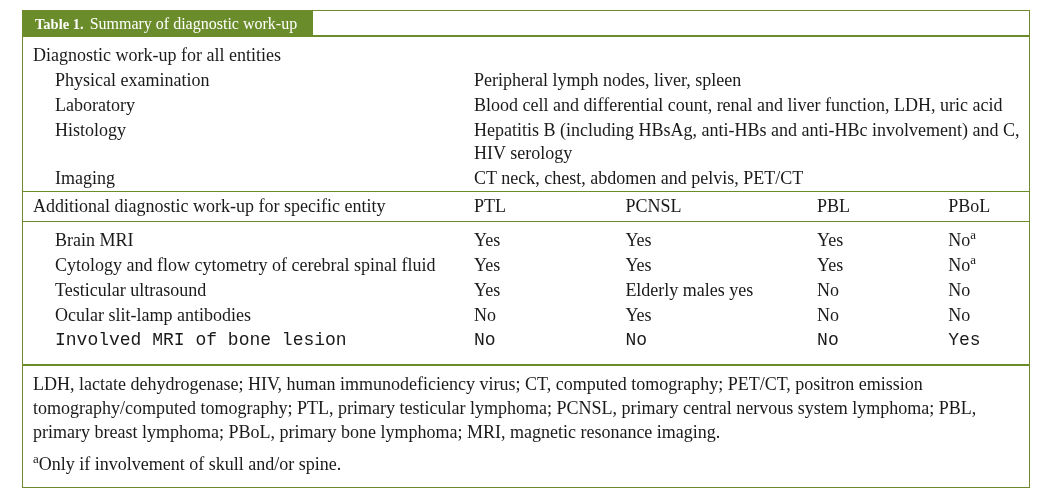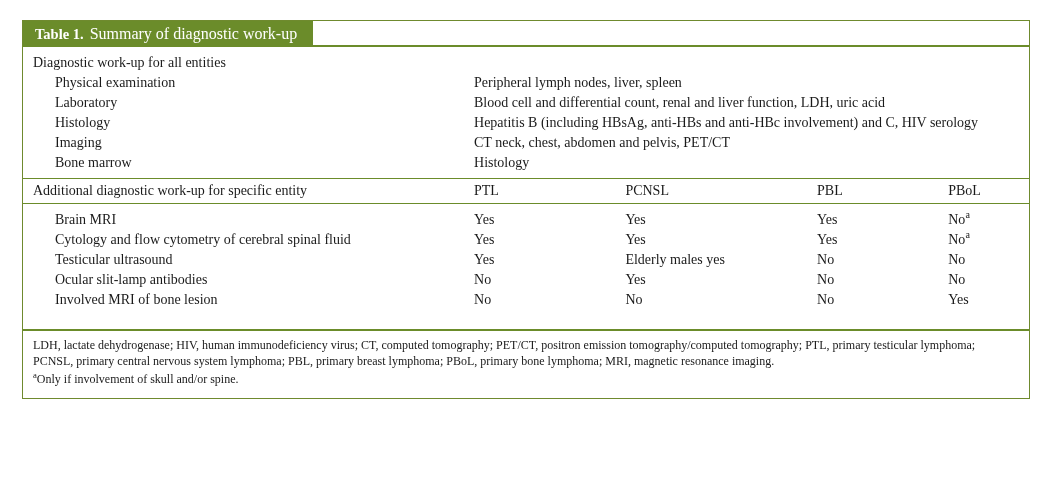--- a/index.html
+++ b/index.html
@@ -10,21 +10,21 @@
   body {
     width: 1053px;
     height: 500px;
     font-family: "Liberation Serif", serif;
     color: #1a1a1a;
     overflow: hidden;
   }
   .table-wrap {
     position: absolute;
     left: 22px;
-    top: 20px;
+    top: 10px;
     width: 1008px;
     box-sizing: border-box;
     border-left: 1px solid #6f8a2e;
     border-right: 1px solid #6f8a2e;
     border-bottom: 1px solid #6f8a2e;
   }
   .caption-bar {
     background: #6b8c2a;
     color: #ffffff;
     height: 26px;
@@ -49,21 +49,21 @@
   }
   .caption-fill {
     flex: 1;
     border-bottom: 2px solid #6b8c2a;
     background: #ffffff;
   }
   table {
     border-collapse: collapse;
     width: 100%;
     table-layout: fixed;
-    font-size: 14px;
+    font-size: 18px;
   }
   td {
     padding: 1px 4px 1px 0;
     vertical-align: top;
     line-height: 1.28;
   }
   .body-top {
     padding-top: 7px;
   }
   .c0 { width: 447px; padding-left: 10px; }
@@ -73,29 +73,29 @@
   .c4 { width: 80px; }
   .indent { padding-left: 32px; margin-top: 30px; }
   .section-row td {
     border-top: 1px solid #6b8c2a;
     border-bottom: 1px solid #6b8c2a;
     padding-top: 3px;
     padding-bottom: 3px;
   }
   .pre-section td { padding-bottom: 7px; }
   .first-data td { padding-top: 7px; }
-  .last-data td { padding-bottom: 20px; }
+  .last-data td { padding-bottom: 12px; font-family: Liberation Mono, monospace; }
   .footnotes {
     border-top: 2px solid #6b8c2a;
     padding: 7px 12px 10px 10px;
-    font-size: 12px;
+    font-size: 18px;
     line-height: 1.33;
   }
   .footnotes p { margin: 0; }
-  .footnotes p.fn-2 { margin-top: 2px; }
+  .footnotes p.fn-2 { margin-top: 8px; }
   sup { font-size: 0.72em; vertical-align: super; line-height: 0; }
 </style>
 </head>
 <body>
 
 <div class="table-wrap">
 
   <div class="caption-row">
     <div class="caption-bar">
       <span class="cap-label">Table 1.</span>
@@ -126,24 +126,20 @@
         <td class="c0 indent">Laboratory</td>
         <td colspan="4">Blood cell and differential count, renal and liver function, LDH, uric acid</td>
       </tr>
       <tr>
         <td class="c0 indent">Histology</td>
         <td colspan="4">Hepatitis B (including HBsAg, anti-HBs and anti-HBc involvement) and C, HIV serology</td>
       </tr>
       <tr>
         <td class="c0 indent">Imaging</td>
         <td colspan="4">CT neck, chest, abdomen and pelvis, PET/CT</td>
-      </tr>
-      <tr class="pre-section">
-        <td class="c0 indent">Bone marrow</td>
-        <td colspan="4">Histology</td>
       </tr>
 
       <tr class="section-row">
         <td class="c0">Additional diagnostic work-up for specific entity</td>
         <td class="c1">PTL</td>
         <td class="c2">PCNSL</td>
         <td class="c3">PBL</td>
         <td class="c4">PBoL</td>
       </tr>
 

